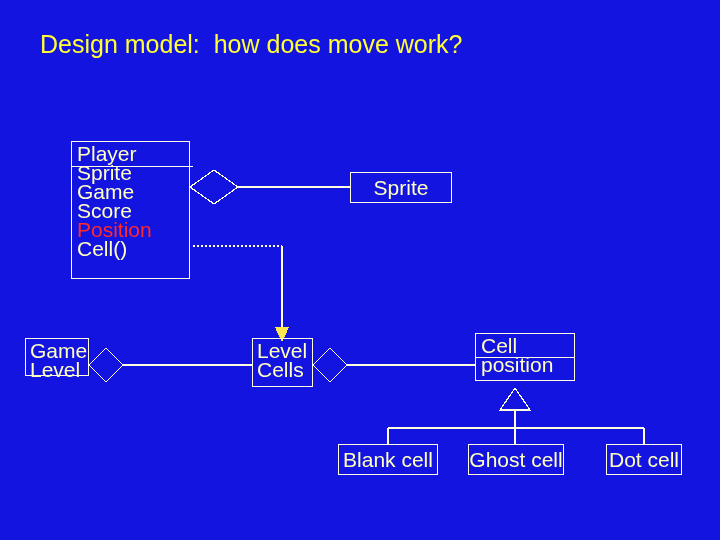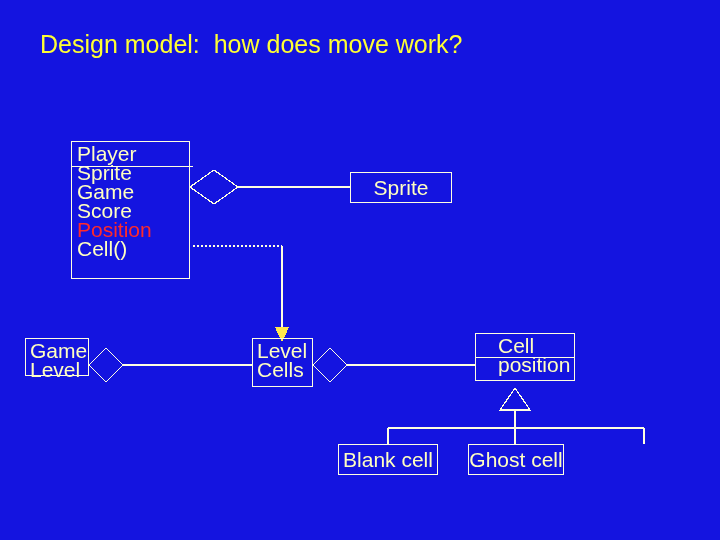--- a/index.html
+++ b/index.html
@@ -106,21 +106,21 @@
     padding: 2px 0 0 4px;
   }
   #levelcells-box .txt { display: block; }
 
   
   #cellposition-box {
     left: 475px;
     top: 333px;
     width: 100px;
     height: 48px;
-    padding: 2px 0 0 22px;
+    padding: 2px 0 0 5px;
   }
   #cellposition-box .txt { display: block; }
   #cellposition-sep {
     position: absolute;
     left: 476px;
     top: 357px;
     width: 98px;
     height: 1px;
     background: #FFFFE0;
   }
@@ -199,14 +199,17 @@
     <span class="txt">position</span>
   </div>
   <div id="cellposition-sep"></div>
 
   <div class="box leaf-box" id="ghostcell-box">
     <span class="txt">Ghost cell</span>
   </div>
   <div class="box leaf-box" id="blankcell-box">
     <span class="txt">Blank cell</span>
   </div>
+  <div class="box leaf-box" id="dotcell-box">
+    <span class="txt">Dot cell</span>
+  </div>
 
 </div>
 
 </body></html>

